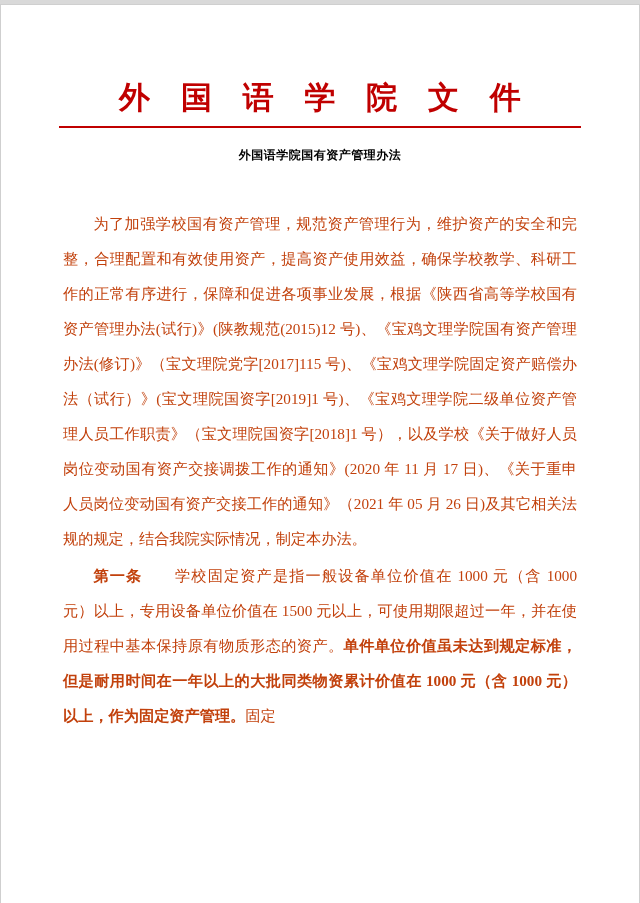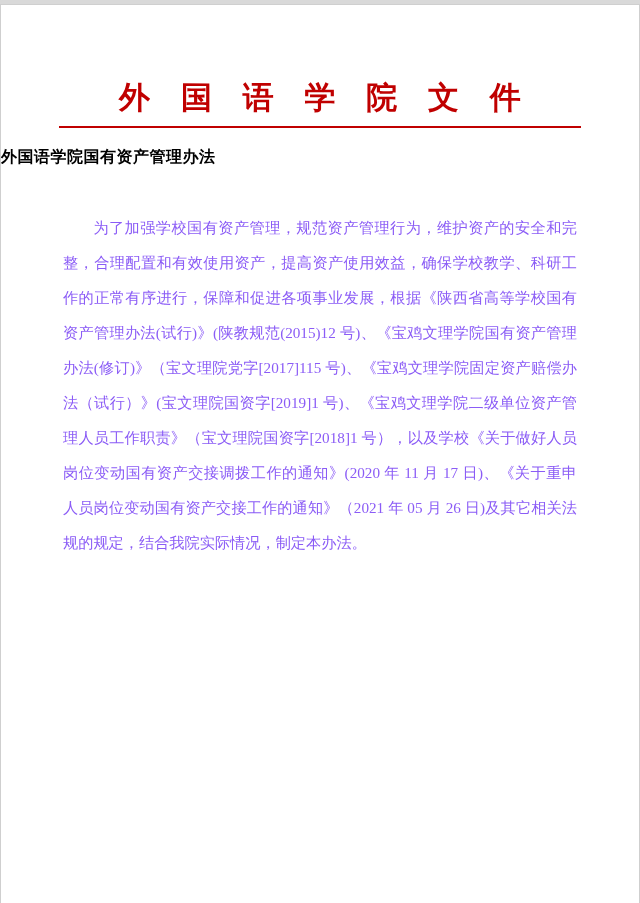--- a/index.html
+++ b/index.html
@@ -42,36 +42,36 @@
     letter-spacing: 1px;
     color: #1a1a1a;
   }
   .red-rule {
     margin: 10px 58px 0 58px;
     height: 2px;
     background: #c00000;
   }
   .doc-subtitle {
     margin-top: 19px;
-    text-align: left;
-    font-size: 16px;
+    text-align: center;
+    font-size: 12px;
     font-weight: bold;
     color: #000000;
     letter-spacing: 0.5px;
   }
   .body-wrap {
     margin: 42px 62px 0 62px;
   }
   p.para {
     margin: 0 0 0 0;
     font-size: 15.2px;
     line-height: 35px;
     text-align: justify;
     text-justify: inter-ideograph;
-    color: #8b5cf6;
+    color: #c2410c;
     text-indent: 2em;
   }
   p.para + p.para {
     margin-top: 2px;
   }
   .bold-run {
     font-weight: bold;
   }
 </style>
 </head>
@@ -82,15 +82,16 @@
   <div class="doc-header">
     <div class="doc-title">外 国 语 学 院 文 件</div>
   </div>
 
   <div class="red-rule"></div>
 
   <div class="doc-subtitle">外国语学院国有资产管理办法</div>
 
   <div class="body-wrap">
     <p class="para"><span>为了加强学校国有资产管理，规范资产管理行为，维护资产的安全和完整，合理配置和有效使用资产，提高资产使用效益，确保学校教学、科研工作的正常有序进行，保障和促进各项事业发展，根据《陕西省高等学校国有资产管理办法(试行)》(陕教规范(2015)12 号)、《宝鸡文理学院国有资产管理办法(修订)》（宝文理院党字[2017]115 号)、《宝鸡文理学院固定资产赔偿办法（试行）》(宝文理院国资字[2019]1 号)、《宝鸡文理学院二级单位资产管理人员工作职责》（宝文理院国资字[2018]1 号），以及学校《关于做好人员岗位变动国有资产交接调拨工作的通知》(2020 年 11 月 17 日)、《关于重申人员岗位变动国有资产交接工作的通知》（2021 年 05 月 26 日)及其它相关法规的规定，结合我院实际情况，制定本办法。</span></p>
+    <p class="para"><span class="bold-run">第一条</span><span>　　学校固定资产是指一般设备单位价值在 1000 元（含 1000 元）以上，专用设备单位价值在 1500 元以上，可使用期限超过一年，并在使用过程中基本保持原有物质形态的资产。</span><span class="bold-run">单件单位价值虽未达到规定标准，但是耐用时间在一年以上的大批同类物资累计价值在 1000 元（含 1000 元）以上，作为固定资产管理。</span><span>固定</span></p>
   </div>
 
 </div>
 
 </body></html>

